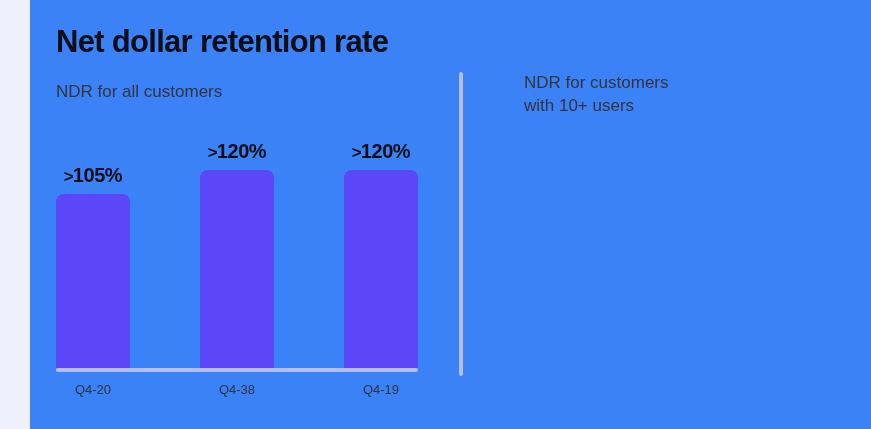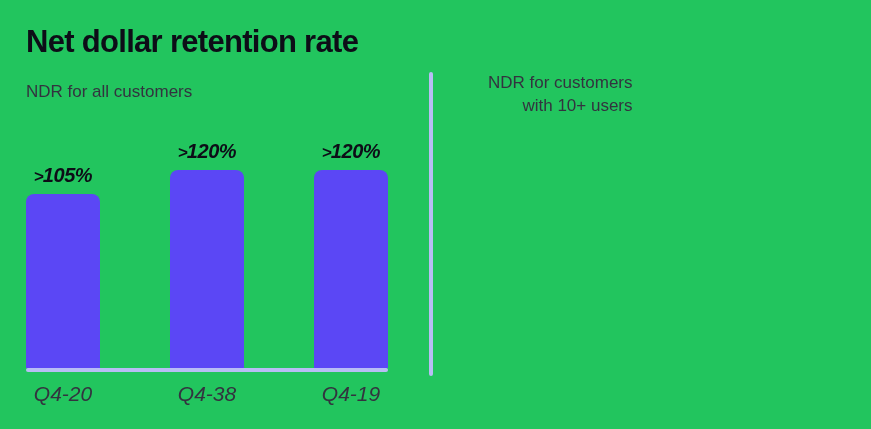--- a/index.html
+++ b/index.html
@@ -11,21 +11,22 @@
     height: 429px;
     background: #eef0fd;
     font-family: "Liberation Sans", sans-serif;
     overflow: hidden;
     position: relative;
   }
 
   #figure {
     position: absolute;
     inset: 0;
-    background: #22c55e;
+    background: #3b82f6;
+    margin-left: 30px;
   }
 
   
   #chart-title {
     position: absolute;
     left: 26px;
     top: 24px;
     font-size: 31px;
     font-weight: bold;
     letter-spacing: -0.7px;
@@ -45,21 +46,21 @@
   .panel-subtitle {
     position: absolute;
     font-size: 17px;
     font-weight: normal;
     color: #33333f;
     line-height: 23px;
     letter-spacing: 0px;
     white-space: pre-line;
   }
   #panel-left .panel-subtitle  { left: 26px; top: 80px; }
-  #panel-right .panel-subtitle { left: 57px; top: 71px; text-align: right; }
+  #panel-right .panel-subtitle { left: 63px; top: 71px; }
 
   
   #panel-divider {
     position: absolute;
     left: 429px;
     top: 72px;
     width: 4px;
     height: 304px;
     background: #b8bdf5;
     border-radius: 2px;
@@ -121,28 +122,28 @@
     background: #5b47f5;
     border-radius: 8px 8px 0 0;
   }
 
   .bar-label {
     position: absolute;
     top: 100%;
     left: 50%;
     transform: translateX(-50%);
     margin-top: 14px;
-    font-size: 21px;
+    font-size: 13px;
     color: #33333f;
     white-space: nowrap;
     text-align: right;
   }
 
   
-  #plot-left  .bar-group { width: 74px; font-style: italic; }
+  #plot-left  .bar-group { width: 74px; }
 </style>
 </head>
 <body>
 
 <div id="figure">
 
   <div id="chart-title">Net dollar retention rate</div>
 
   <div class="panel" id="panel-left">
     <div class="panel-subtitle">NDR for all customers</div>

